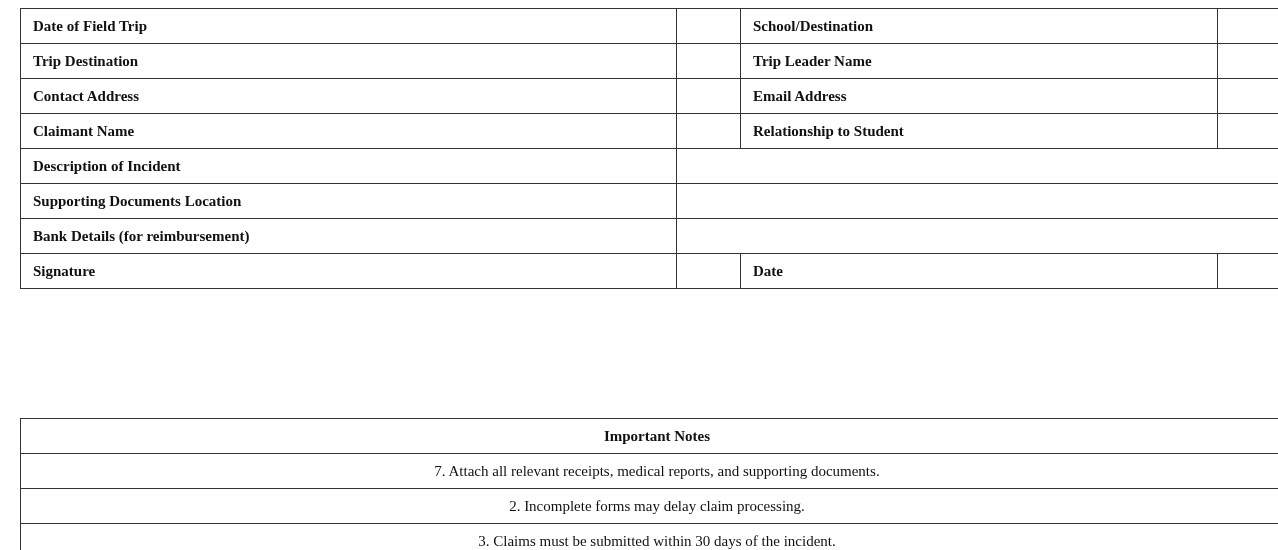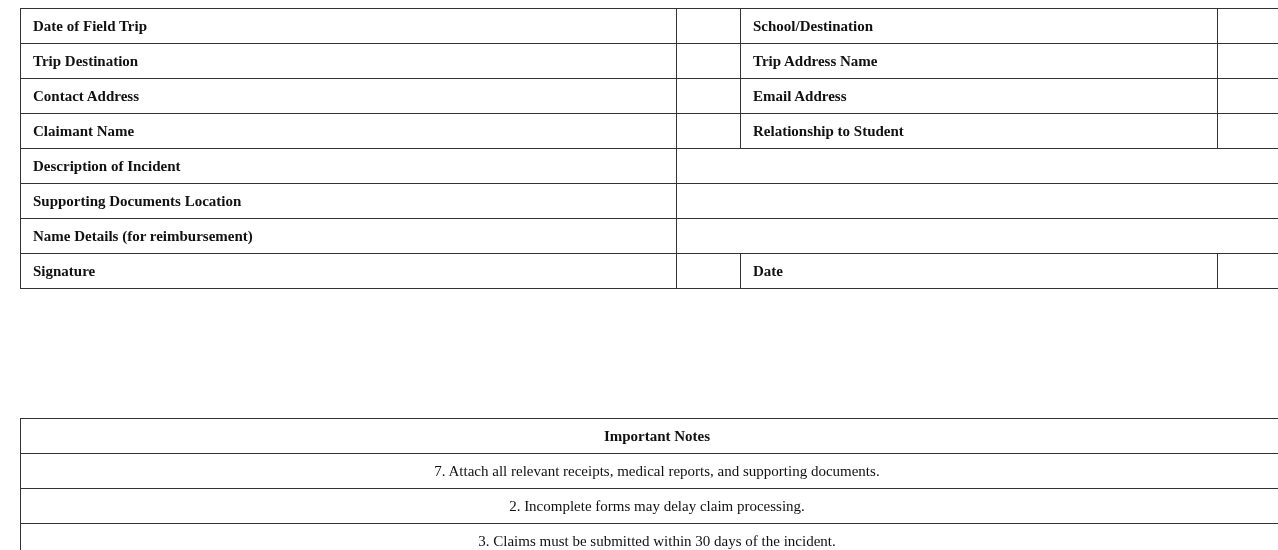--- a/index.html
+++ b/index.html
@@ -24,21 +24,21 @@
   <tbody>
     <tr>
       <td class="lbl">Date of Field Trip</td>
       <td></td>
       <td class="lbl">School/Destination</td>
       <td></td>
     </tr>
     <tr>
       <td class="lbl">Trip Destination</td>
       <td></td>
-      <td class="lbl">Trip Address Name</td>
+      <td class="lbl">Trip Leader Name</td>
       <td></td>
     </tr>
     <tr>
       <td class="lbl">Contact Address</td>
       <td></td>
       <td class="lbl">Email Address</td>
       <td></td>
     </tr>
     <tr>
       <td class="lbl">Claimant Name</td>
@@ -48,21 +48,21 @@
     </tr>
     <tr>
       <td class="lbl">Description of Incident</td>
       <td colspan="3"></td>
     </tr>
     <tr>
       <td class="lbl">Supporting Documents Location</td>
       <td colspan="3"></td>
     </tr>
     <tr>
-      <td class="lbl">Name Details (for reimbursement)</td>
+      <td class="lbl">Bank Details (for reimbursement)</td>
       <td colspan="3"></td>
     </tr>
     <tr>
       <td class="lbl">Signature</td>
       <td></td>
       <td class="lbl">Date</td>
       <td></td>
     </tr>
   </tbody>
 </table>

